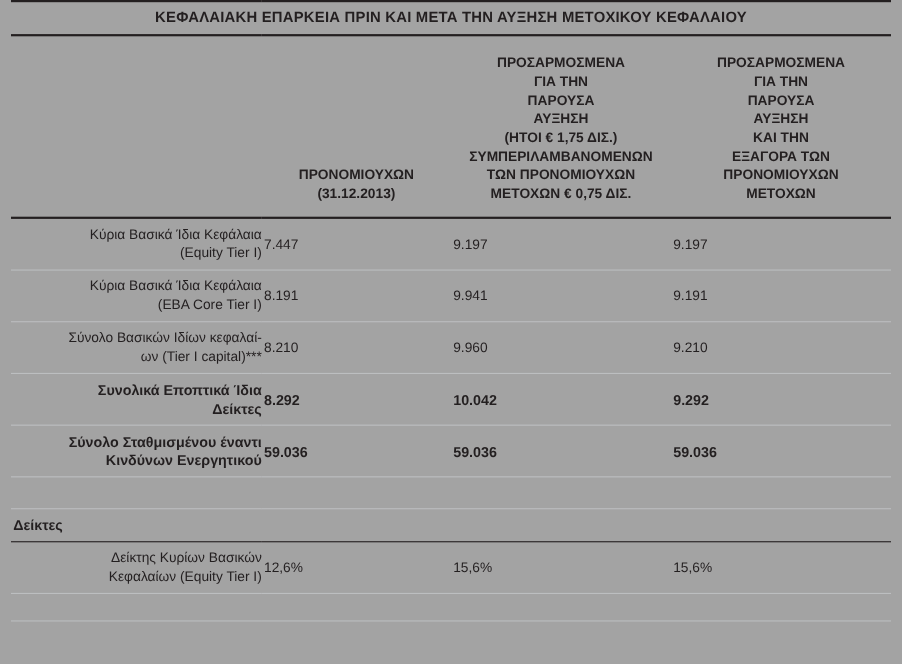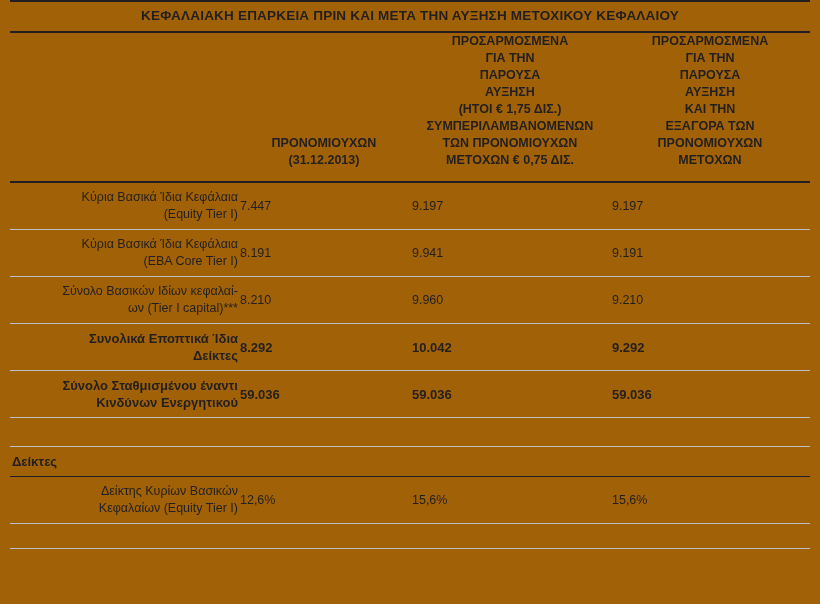--- a/index.html
+++ b/index.html
@@ -8,21 +8,21 @@
     background: #ffffff;
   }
   body {
     font-family: "Liberation Sans", sans-serif;
     color: #231f20;
   }
   .page {
     width: 820px;
     height: 604px;
     position: relative;
-    background: #a16207;
+    background: #a3a3a3;
     box-sizing: border-box;
     overflow: hidden;
   }
   table.cap {
     width: 800px;
     margin: 0 auto;
     border-collapse: collapse;
     table-layout: fixed;
   }
   col.c0 { width: 228px; }
@@ -40,21 +40,21 @@
     border-bottom: 2.5px solid #231f20;
     color: #231f20;
   }
 
   .head-row td {
     vertical-align: bottom;
     font-weight: bold;
     font-size: 12.5px;
     line-height: 17px;
     text-align: center;
-    padding: 0 6px 12px 6px;
+    padding: 16px 6px 12px 6px;
     border-bottom: 2.5px solid #231f20;
     color: #231f20;
   }
   .head-row td.blank { border-bottom: 2.5px solid #231f20; }
 
   .section-row td {
     font-weight: bold;
     font-size: 13px;
     padding: 7px 0 7px 2px;
     border-bottom: 1px solid #231f20;

